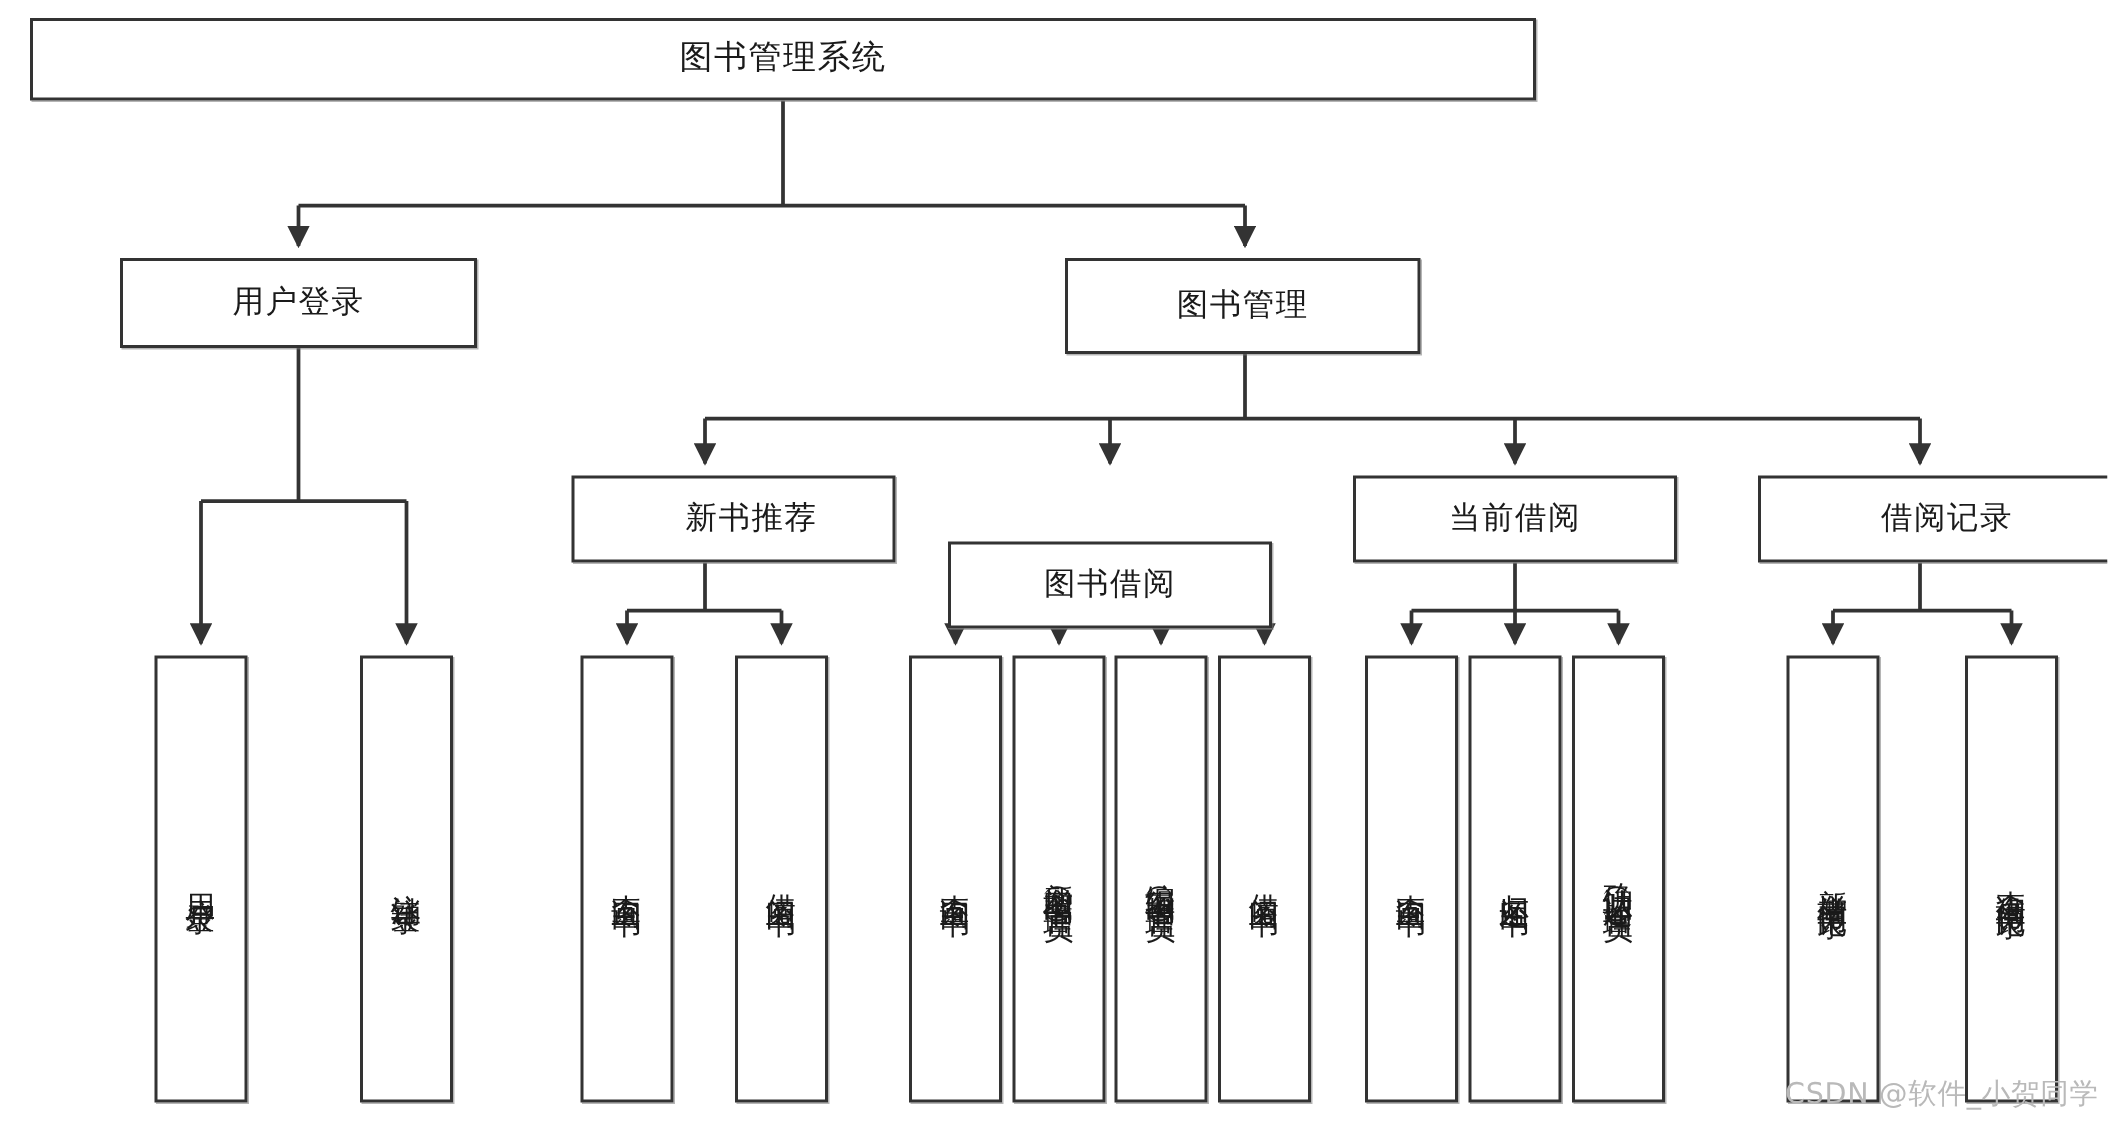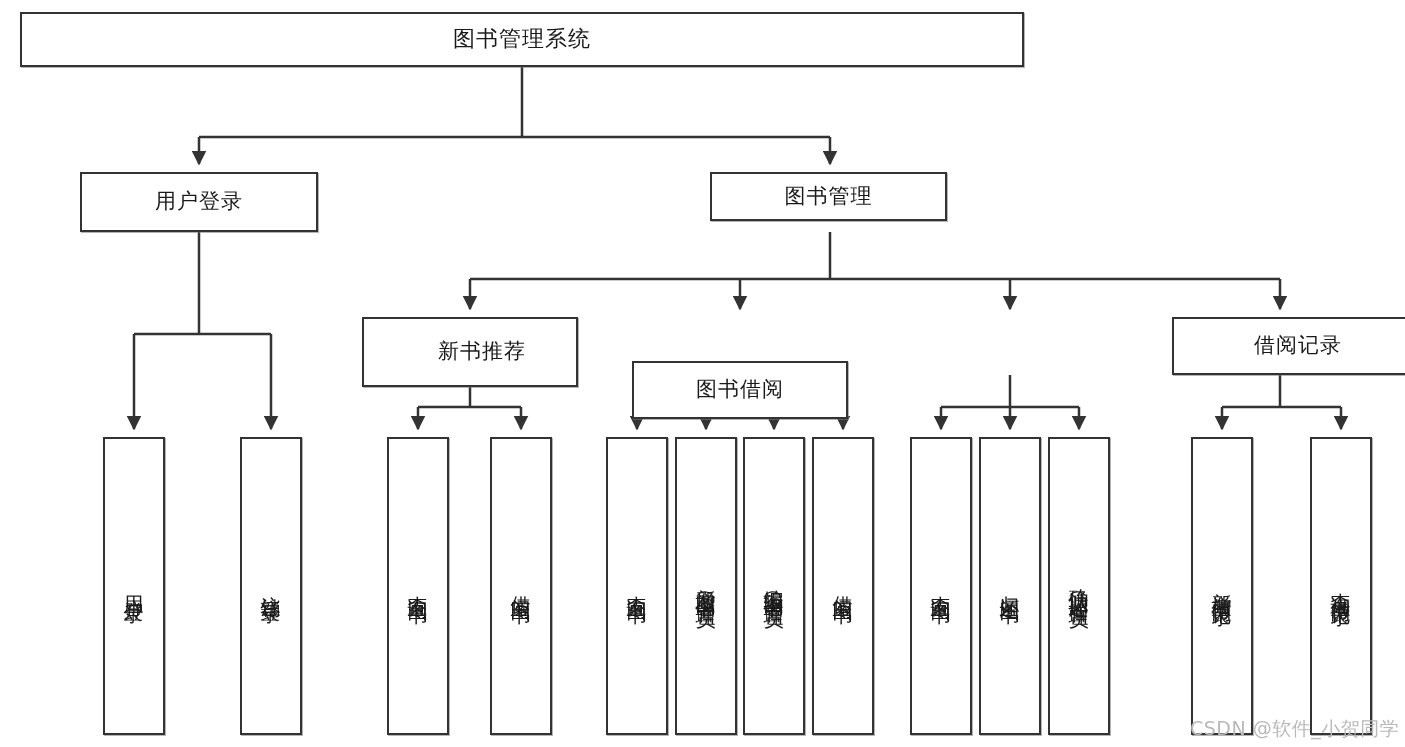--- a/index.html
+++ b/index.html
@@ -122,29 +122,32 @@
     </g>
   </svg>
 
   <div class="node horiz root" style="left:20px; top:12px; width:1004px; height:55px;">
     <span>图书管理系统</span>
   </div>
 
   <div class="node horiz" style="left:80px; top:172px; width:238px; height:60px;">
     <span>用户登录</span>
   </div>
-  <div class="node horiz" style="left:710px; top:172px; width:237px; height:49px;">
+  <div class="node horiz" style="left:710px; top:172px; width:237px; height:64px;">
     <span>图书管理</span>
   </div>
 
-  <div class="node horiz" style="left:362px; top:317px; width:216px; height:70px;padding-left:24px;">
+  <div class="node horiz" style="left:381px; top:317px; width:216px; height:58px;padding-left:24px;">
     <span>新书推荐</span>
   </div>
   <div class="node horiz" style="left:632px; top:317px; width:216px; height:58px;margin-top:44px;">
     <span>图书借阅</span>
+  </div>
+  <div class="node horiz" style="left:902px; top:317px; width:216px; height:58px;">
+    <span>当前借阅</span>
   </div>
   <div class="node horiz" style="left:1172px; top:317px; width:252px; height:58px;">
     <span>借阅记录</span>
   </div>
 
   <div class="node leaf" style="left:103px; top:437px; width:62px; height:298px;">
     <span class="vtext">用户登录</span>
   </div>
   <div class="node leaf" style="left:240px; top:437px; width:62px; height:298px;">
     <span class="vtext">注销登录</span>

